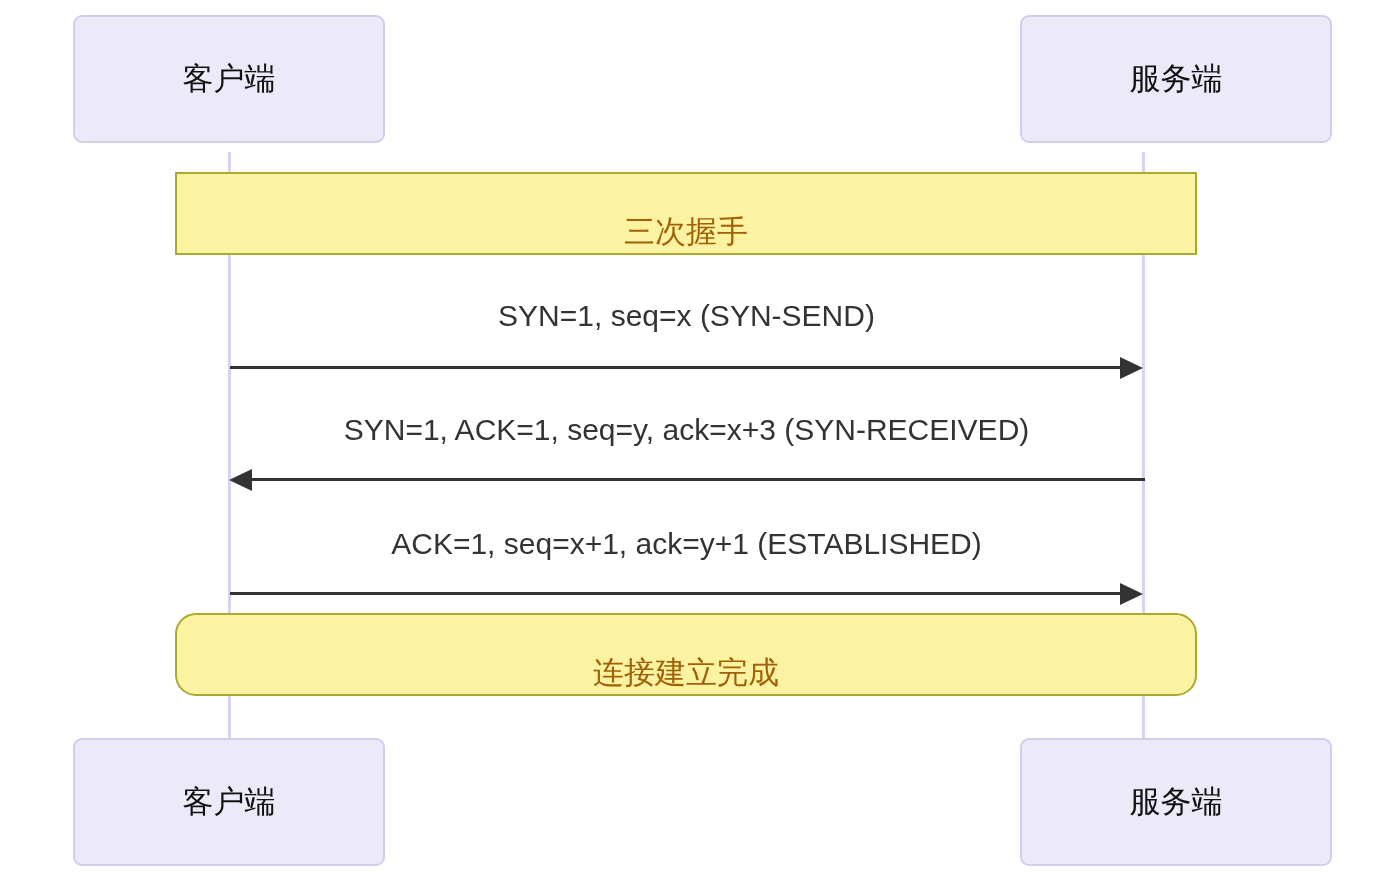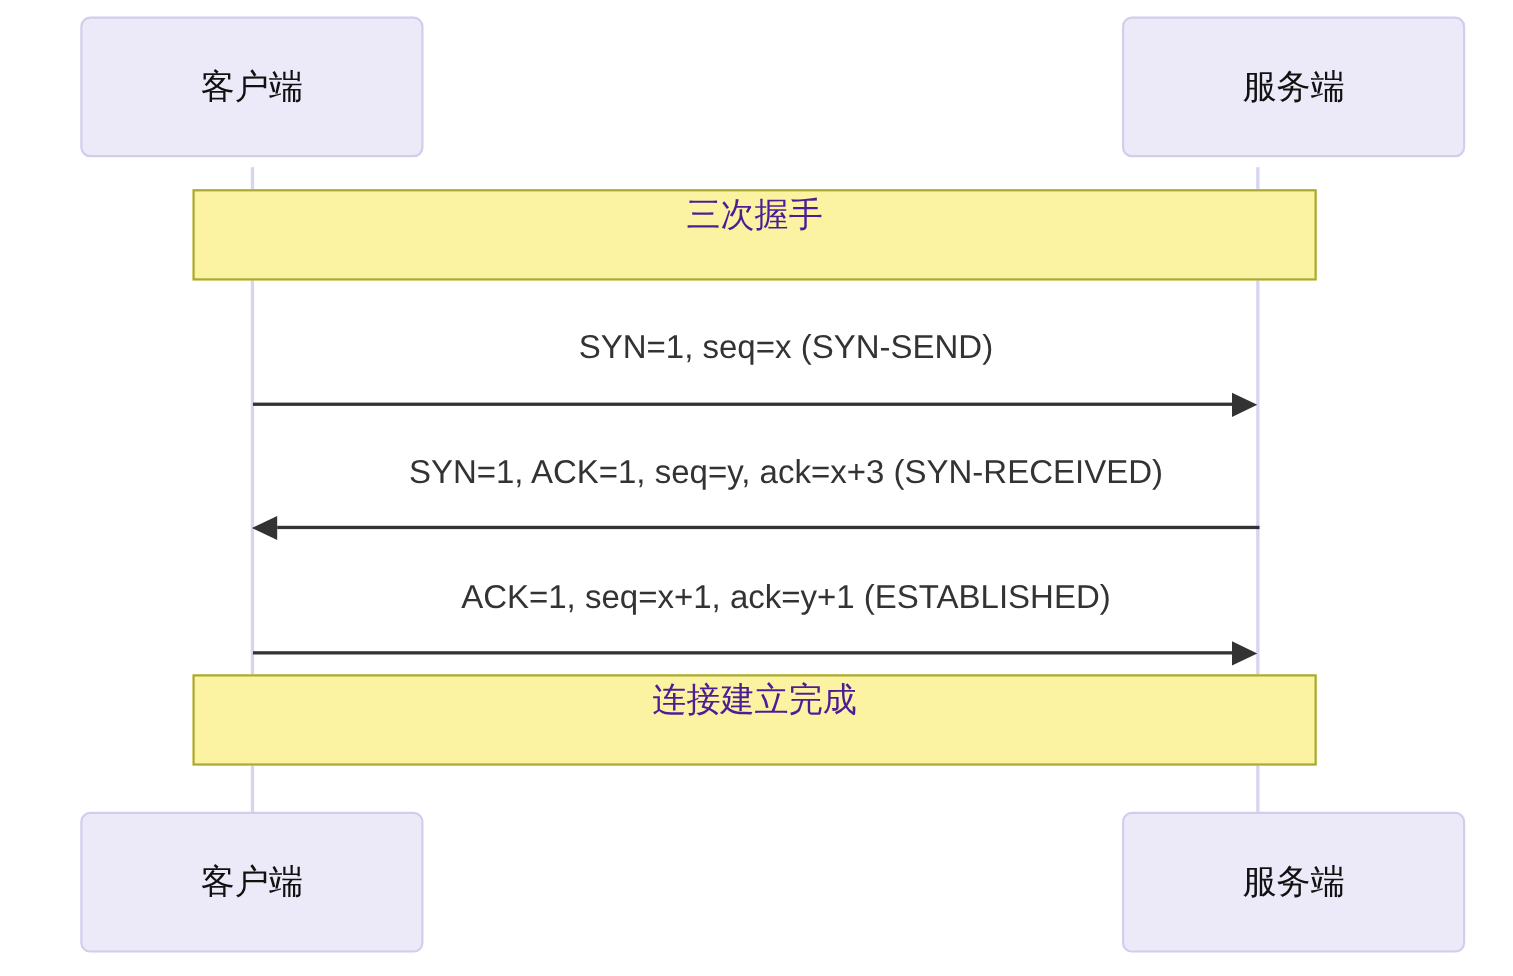--- a/index.html
+++ b/index.html
@@ -49,38 +49,37 @@
   
   .banner {
     position: absolute;
     left: 175px;
     width: 1022px;
     height: 83px;
     background: #fbf3a2;
     border: 2px solid #aaaa33;
     box-sizing: border-box;
     display: flex;
-    align-items: flex-start;
+    align-items: flex-end;
     justify-content: center;
     font-size: 31px;
-    color: #4c1d95;
+    color: #a16207;
   }
   .banner.first { top: 172px; }
-  .banner.second { top: 613px; }
+  .banner.second { top: 613px; border-radius: 21px; }
 
   
   .msg-label {
     position: absolute;
     left: 229px;
     width: 915px;
     text-align: center;
     font-size: 30px;
     color: #333333;
     white-space: nowrap;
-    margin-left: 28px;
   }
   .msg-label.m1 { top: 299px; }
   .msg-label.m2 { top: 413px; }
   .msg-label.m3 { top: 527px; }
 
   
   .msg-line {
     position: absolute;
     height: 3px;
     background: #333333;

